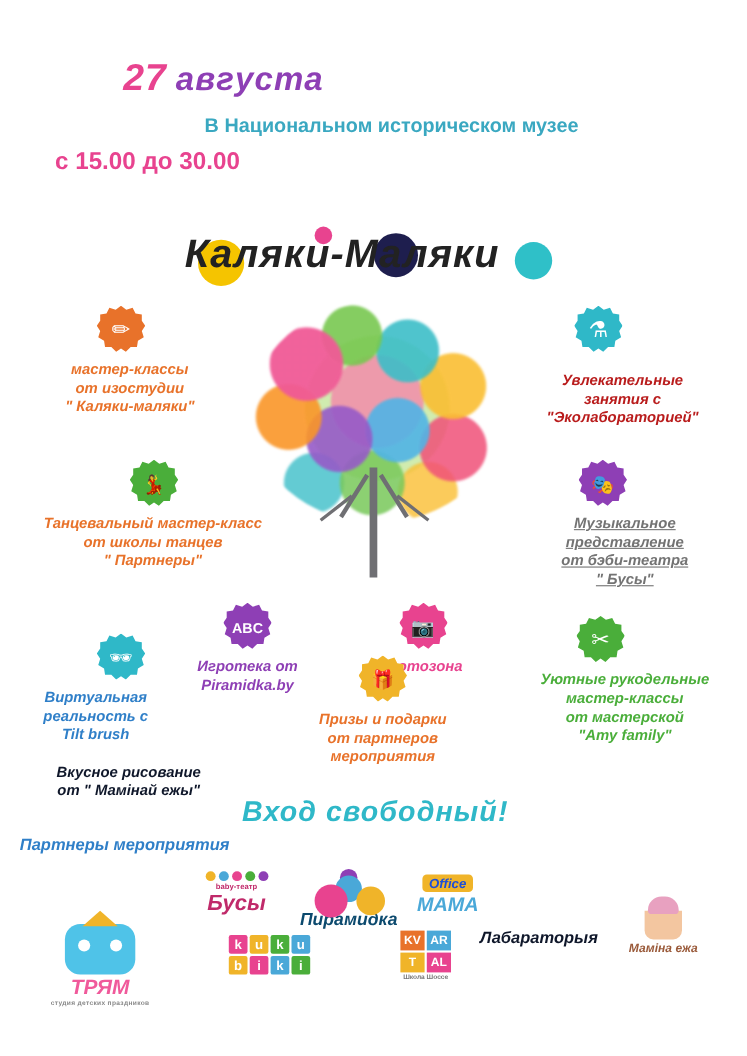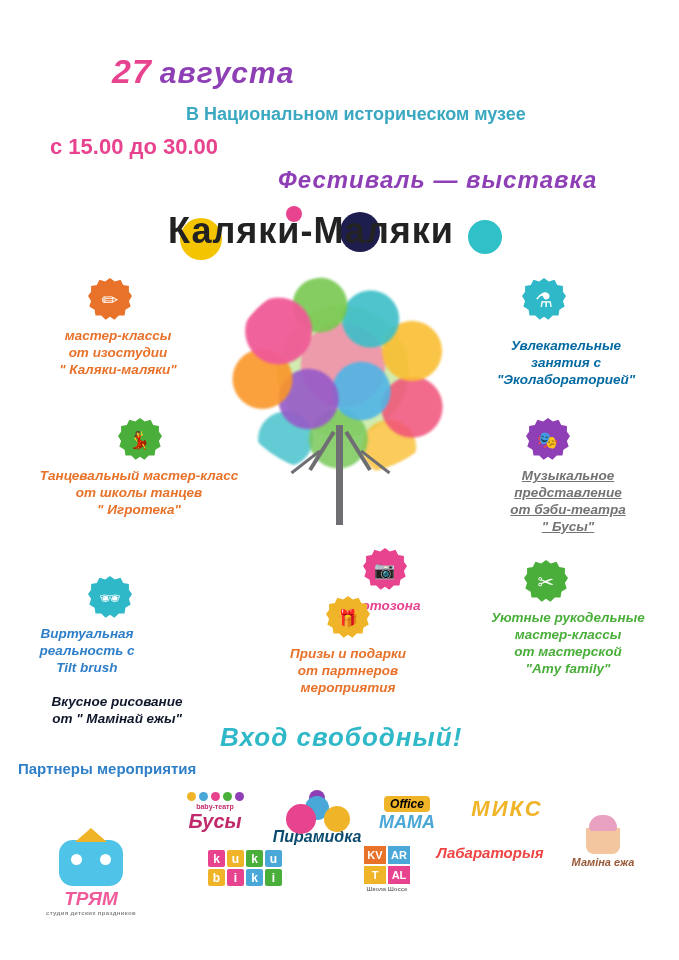--- a/index.html
+++ b/index.html
@@ -73,20 +73,21 @@
     top: 204px;
     width: 340px;
     height: 60px;
   }
   .logo-title .txt {
     position: absolute;
     left: 0;
     top: 6px;
     font-size: 36px;
     font-weight: bold;
+    font-style: italic;
     color: #222;
     letter-spacing: 1px;
     white-space: nowrap;
     z-index: 3;
   }
   .blob {
     position: absolute;
     border-radius: 50%;
     z-index: 1;
   }
@@ -202,21 +203,21 @@
   #feat-photozone { left: 310px; top: 548px; width: 150px; }
   #feat-vr        { left: 12px;  top: 576px; width: 150px; }
   #feat-vr .badge { margin: 0 auto 0 76px; }
   #feat-prizes    { left: 258px; top: 596px; width: 180px; }
   #feat-handmade  { left: 468px; top: 560px; width: 200px; }
   #feat-handmade .badge { margin: 0 auto 0 56px; }
   #feat-tasty     { left: 12px;  top: 688px; width: 210px; }
 
   #feat-izostudio .caption,
   #feat-dance .caption { color: #e8722a; }
-  #feat-ecolab .caption { color: #0369a1; margin-top: 16px; }
+  #feat-ecolab .caption { color: #b91c1c; margin-top: 16px; }
   #feat-babytheatre .caption { color: #737373; text-decoration: underline; }
   #feat-igroteka .caption { color: #8e3fb5; }
   #feat-photozone .caption { color: #e8438f; }
   #feat-vr .caption { color: #2f7fc8; }
   #feat-prizes .caption { color: #e8722a; }
   #feat-handmade .caption { color: #4aae3a; }
   #feat-tasty .caption { color: #0f172a; }
 
   .free-entry {
     position: absolute;
@@ -231,20 +232,21 @@
   }
 
   
   .partners-title {
     position: absolute;
     left: 18px;
     top: 760px;
     font-size: 15px;
     font-weight: bold;
     color: #2f7fc8;
+    font-style: italic;
   }
   .partners {
     position: absolute;
     left: 0;
     top: 784px;
     width: 679px;
     height: 160px;
   }
   .plogo {
     position: absolute;
@@ -274,21 +276,21 @@
   #p-busy .beads i { width: 9px; height: 9px; border-radius: 50%; display: block; }
   #p-busy .name { color: #c02a6a; font-size: 20px; font-style: italic; }
   #p-busy .sub { color: #c02a6a; font-size: 7px; }
 
   #p-piramidka { left: 262px; top: 6px; width: 110px; }
   #p-piramidka .rings { height: 38px; position: relative; }
   #p-piramidka .rings i { position: absolute; left: 50%; border-radius: 50%; display: block; transform: translateX(-50%); }
   #p-piramidka .name { color: #0c4a6e; font-size: 16px; font-style: italic; }
 
   #p-officemama { left: 362px; top: 10px; width: 90px; }
-  #p-officemama .r1 { color: #000000; background: #f0b429; display: inline-block; padding: 1px 6px; border-radius: 4px; font-size: 12px; font-style: italic; }
+  #p-officemama .r1 { color: #1d4ed8; background: #f0b429; display: inline-block; padding: 1px 6px; border-radius: 4px; font-size: 12px; font-style: italic; }
   #p-officemama .r2 { color: #4aa8d8; font-size: 18px; font-style: italic; }
 
   #p-miks { left: 452px; top: 12px; width: 110px; }
   #p-miks .name { color: #f0b429; font-size: 22px; font-style: italic; letter-spacing: 2px; }
 
   #p-mamina { left: 548px; top: 44px; width: 110px; }
   #p-mamina .cup {
     width: 34px; height: 26px; margin: 0 auto 2px;
     background: #f3c6a0; border-radius: 0 0 8px 8px; position: relative;
   }
@@ -308,33 +310,32 @@
   #p-kvartal { left: 342px; top: 62px; width: 90px; }
   #p-kvartal .grid2 { display: grid; grid-template-columns: 22px 22px; gap: 2px; justify-content: center; }
   #p-kvartal .grid2 i {
     height: 18px; display: flex; align-items: center; justify-content: center;
     color: #fff; font-size: 11px; font-style: normal;
   }
   #p-kvartal .sub { color: #777; font-size: 6px; margin-top: 2px; }
 
   #p-ecolab { left: 430px; top: 60px; width: 120px; }
   #p-ecolab .r1 { color: #f0b429; font-size: 20px; font-style: italic; }
-  #p-ecolab .r2 { color: #ef4444; font-size: 15px; font-style: italic; }
+  #p-ecolab .r2 { color: #0f172a; font-size: 15px; font-style: italic; }
 </style>
 </head>
 <body>
 
 <div class="poster">
 
   <div class="date-line">
     <span class="day">27</span><span>августа</span>
   </div>
   <div class="venue-line">В Национальном историческом музее</div>
   <div class="time-line">с 15.00 до 30.00</div>
-  <div class="fest-line">Фестиваль — выставка</div>
 
   <div class="logo-title">
     <span class="blob y"></span>
     <span class="blob r"></span>
     <span class="blob b"></span>
     <span class="blob t"></span>
     <span class="txt">Каляки-Маляки</span>
   </div>
 
   <div class="tree">
@@ -366,34 +367,42 @@
 "Эколабораторией"</div>
   </div>
 
   <div class="feature" id="feat-dance">
     <div class="badge">
       <div class="star" style="background:#4aae3a"></div>
       <div class="glyph" style="font-size:17px">💃</div>
     </div>
     <div class="caption">Танцевальный мастер-класс
 от школы танцев
-" Игротека"</div>
+" Партнеры"</div>
   </div>
 
   <div class="feature" id="feat-babytheatre">
     <div class="badge">
       <div class="star" style="background:#8e3fb5"></div>
       <div class="glyph" style="font-size:17px">🎭</div>
     </div>
     <div class="caption">Музыкальное
 представление
 от бэби-театра
 " Бусы"</div>
   </div>
 
+  <div class="feature" id="feat-igroteka">
+    <div class="badge">
+      <div class="star" style="background:#8e3fb5"></div>
+      <div class="glyph" style="font-size:13px;font-weight:bold">ABC</div>
+    </div>
+    <div class="caption">Игротека от
+Piramidka.by</div>
+  </div>
 
   <div class="feature" id="feat-photozone">
     <div class="badge">
       <div class="star" style="background:#e8438f"></div>
       <div class="glyph" style="font-size:17px">📷</div>
     </div>
     <div class="caption">фотозона</div>
   </div>
 
   <div class="feature" id="feat-vr">
@@ -469,23 +478,20 @@
         <i style="width:26px;height:26px;background:#f0b429;top:16px;left:68%"></i>
       </div>
       <div class="name">Пирамидка</div>
     </div>
 
     <div class="plogo" id="p-officemama">
       <div class="r1">Office</div>
       <div class="r2">МАМА</div>
     </div>
 
-    <div class="plogo" id="p-miks">
-      <div class="name">МИКС</div>
-    </div>
 
     <div class="plogo" id="p-mamina">
       <div class="cup"></div>
       <div class="name">Мамiна ежа</div>
     </div>
 
     <div class="plogo" id="p-kukubiki">
       <div class="cubes">
         <i style="background:#e8438f">k</i>
           <i style="background:#f0b429">u</i>

